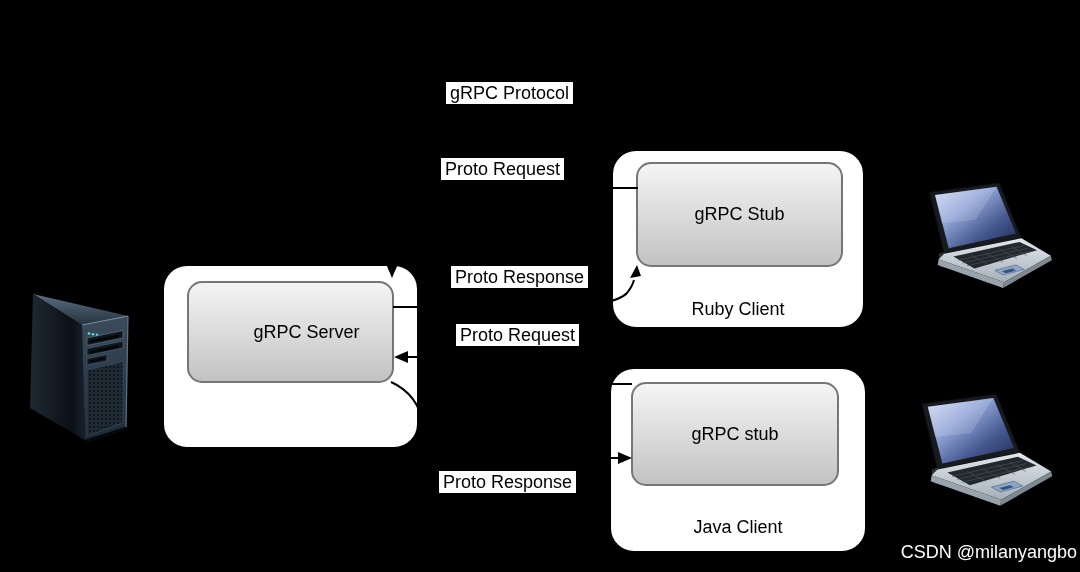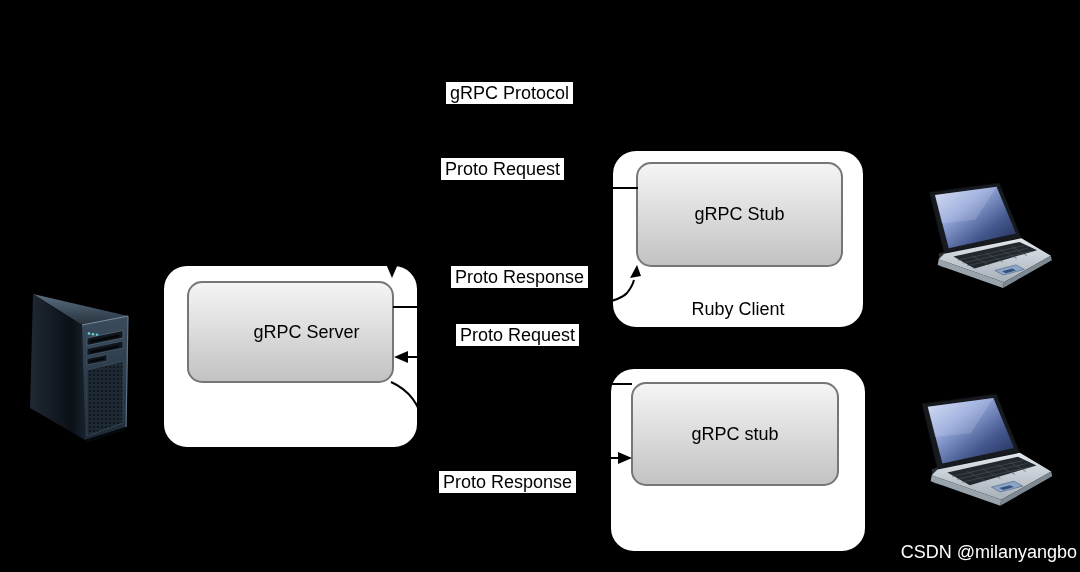--- a/index.html
+++ b/index.html
@@ -127,15 +127,16 @@
   <div class="lbl tag" style="left:451px;top:266px;">Proto Response</div>
   <div class="lbl tag" style="left:456px;top:324px;">Proto Request</div>
   <div class="lbl tag" style="left:439px;top:471px;">Proto Response</div>
 
   <div class="inner-lbl" style="position:absolute;left:188px;top:282px;width:205px;height:100px;padding-left:16px;">gRPC Server</div>
 
   <div class="inner-lbl" style="position:absolute;left:637px;top:163px;width:205px;height:103px;">gRPC Stub</div>
   <div class="outer-lbl" style="position:absolute;left:612px;top:292px;width:252px;margin-top:7px;">Ruby Client</div>
 
   <div class="inner-lbl" style="position:absolute;left:632px;top:383px;width:206px;height:102px;">gRPC stub</div>
+  <div class="outer-lbl" style="position:absolute;left:610px;top:517px;width:256px;">Java Client</div>
 
   <div class="watermark">CSDN @milanyangbo</div>
 </div>
 
 </body></html>

